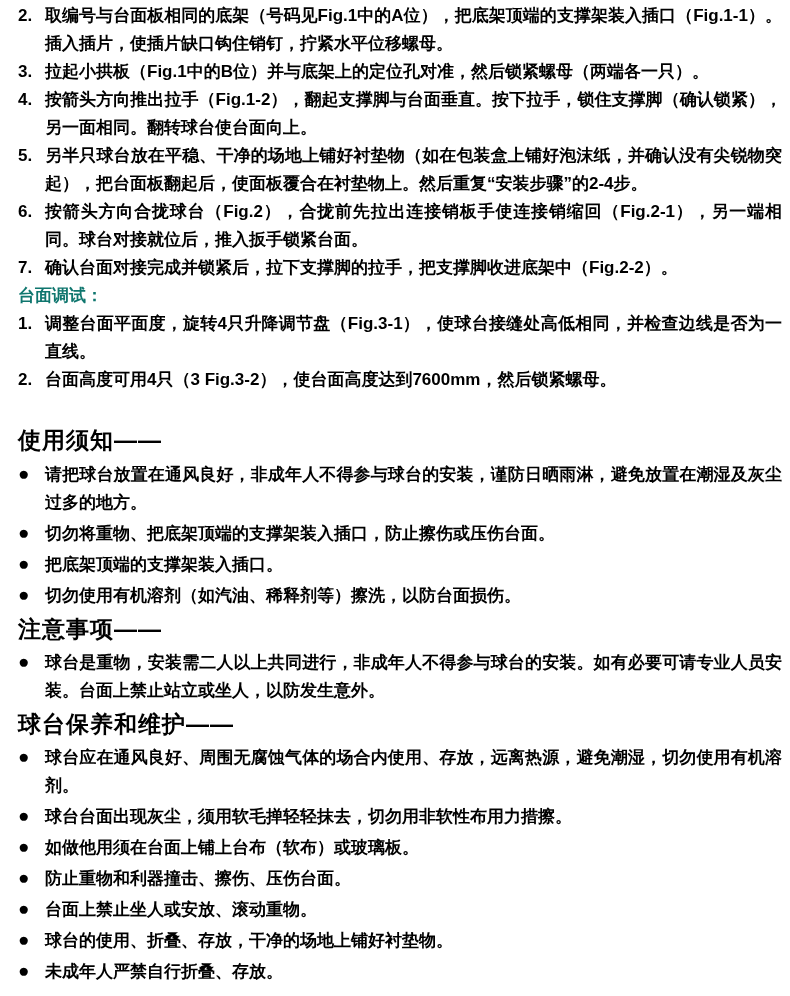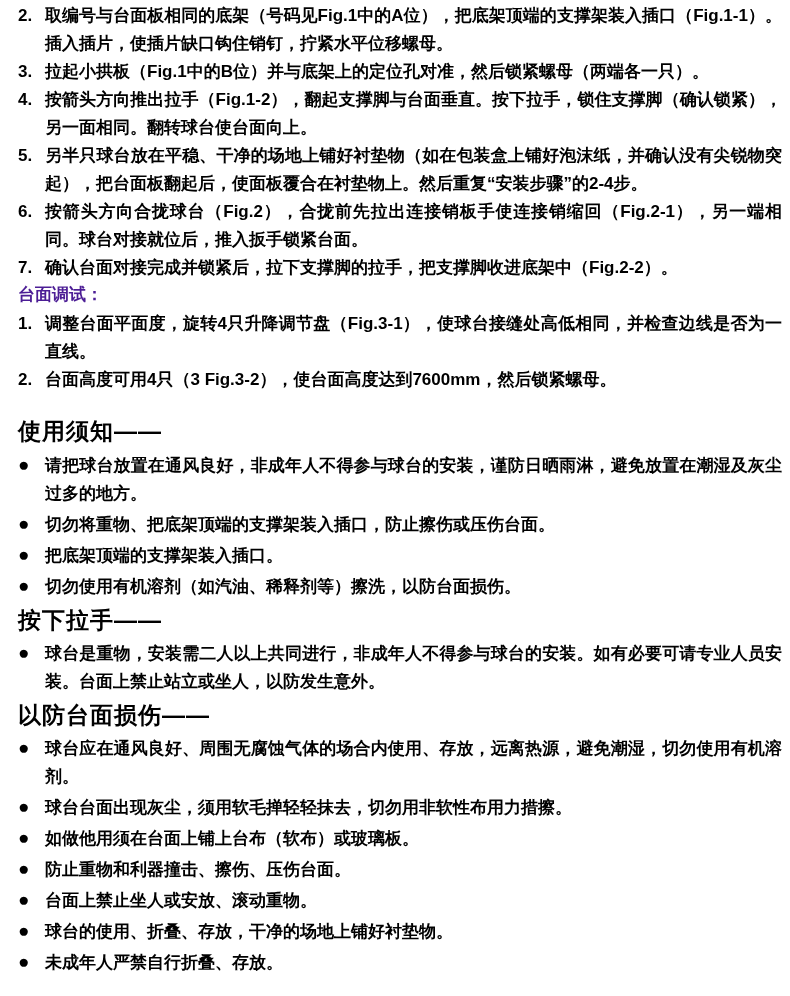--- a/index.html
+++ b/index.html
@@ -51,21 +51,21 @@
     color: #f23028;
   }
   .section-heading {
     font-size: 23px;
     line-height: 30px;
     font-weight: 800;
     margin: 0;
     letter-spacing: 1px;
   }
   .section-heading.first {
-    margin: 22px 0 6px 0;
+    margin: 31px 0 6px 0;
   }
   .section-heading.tight {
     margin: 4px 0 5px 0;
   }
 </style>
 </head>
 <body>
 
 <main class="page">
 
@@ -90,21 +90,21 @@
       <span class="marker">6.</span>
       <span class="text">按箭头方向合拢球台（Fig.2），合拢前先拉出连接销板手使连接销缩回（Fig.2-1），另一端相同。球台对接就位后，推入扳手锁紧台面。</span>
     </div>
     <div class="item">
       <span class="marker">7.</span>
       <span class="text">确认台面对接完成并锁紧后，拉下支撑脚的拉手，把支撑脚收进底架中（Fig.2-2）。</span>
     </div>
   </section>
 
   <section>
-    <div class="red-title" style="color: #4c1d95; font-family: Liberation Mono, monospace;">台面调试：</div>
+    <div class="red-title" style="color: #0f766e;">台面调试：</div>
     <div class="item">
       <span class="marker">1.</span>
       <span class="text">调整台面平面度，旋转4只升降调节盘（Fig.3-1），使球台接缝处高低相同，并检查边线是否为一直线。</span>
     </div>
     <div class="item">
       <span class="marker">2.</span>
       <span class="text">台面高度可用4只（3 Fig.3-2），使台面高度达到7600mm，然后锁紧螺母。</span>
     </div>
   </section>
 
@@ -122,29 +122,29 @@
       <span class="marker bullet">●</span>
       <span class="text">把底架顶端的支撑架装入插口。</span>
     </div>
     <div class="item bullet-item">
       <span class="marker bullet">●</span>
       <span class="text">切勿使用有机溶剂（如汽油、稀释剂等）擦洗，以防台面损伤。</span>
     </div>
   </section>
 
   <section>
-    <h2 class="section-heading tight">按下拉手——</h2>
+    <h2 class="section-heading tight">注意事项——</h2>
     <div class="item bullet-item">
       <span class="marker bullet">●</span>
       <span class="text">球台是重物，安装需二人以上共同进行，非成年人不得参与球台的安装。如有必要可请专业人员安装。台面上禁止站立或坐人，以防发生意外。</span>
     </div>
   </section>
 
   <section>
-    <h2 class="section-heading tight">以防台面损伤——</h2>
+    <h2 class="section-heading tight">球台保养和维护——</h2>
     <div class="item bullet-item">
       <span class="marker bullet">●</span>
       <span class="text">球台应在通风良好、周围无腐蚀气体的场合内使用、存放，远离热源，避免潮湿，切勿使用有机溶剂。</span>
     </div>
     <div class="item bullet-item">
       <span class="marker bullet">●</span>
       <span class="text">球台台面出现灰尘，须用软毛掸轻轻抹去，切勿用非软性布用力措擦。</span>
     </div>
     <div class="item bullet-item">
       <span class="marker bullet">●</span>

